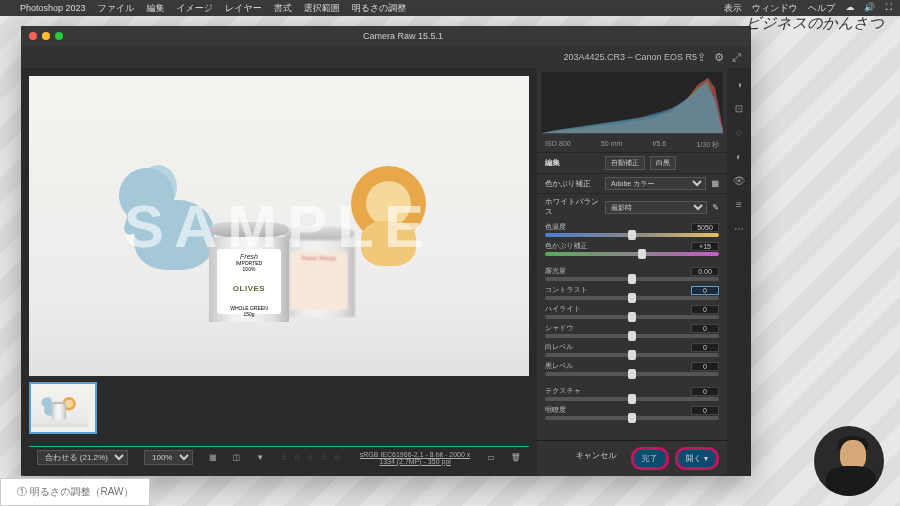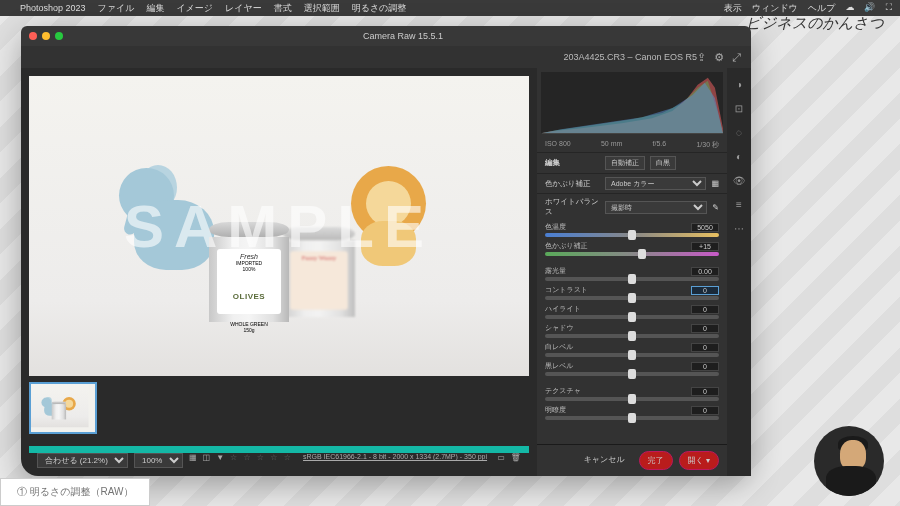--- a/index.html
+++ b/index.html
@@ -1,21 +1,21 @@
 <!DOCTYPE html>
 <html><head>
 <meta charset="utf-8">
 <style>
 *{margin:0;padding:0;box-sizing:border-box;font-family:-apple-system,"Hiragino Sans",sans-serif}
 body{width:900px;height:506px;background:repeating-linear-gradient(135deg,#e8e8e8 0,#e8e8e8 18px,#dedede 18px,#dedede 36px);position:relative;overflow:hidden}
 .menubar{position:absolute;top:0;left:0;right:0;height:16px;background:#3a3a3a;display:flex;align-items:center;padding:0 8px;gap:12px;color:#ddd;font-size:9px}
 .menubar .apple{font-size:11px}
 .menubar .right{margin-left:auto;display:flex;gap:10px}
 .brand{position:absolute;top:14px;right:16px;font-size:15px;color:#333;font-style:italic;font-weight:300}
-.window{position:absolute;top:26px;left:21px;width:730px;height:450px;background:#2a2a2a;border-radius:17px;box-shadow:0 8px 30px rgba(0,0,0,.3);display:flex;flex-direction:column}
+.window{position:absolute;top:26px;left:21px;width:730px;height:450px;background:#2a2a2a;border-radius:1px;box-shadow:0 8px 30px rgba(0,0,0,.3);display:flex;flex-direction:column}
 .titlebar{height:20px;background:#383838;display:flex;align-items:center;padding:0 8px;border-radius:6px 6px 0 0}
 .traffic{display:flex;gap:5px}
 .traffic span{width:8px;height:8px;border-radius:50%}
 .tl-r{background:#ff5f56}.tl-y{background:#ffbd2e}.tl-g{background:#27c93f}
 .titlebar .ttl{flex:1;text-align:center;font-size:9px;color:#ccc}
 .subbar{height:22px;background:#323232;display:flex;align-items:center;padding:0 10px;font-size:9px;color:#bbb}
 .subbar .fn{flex:1;text-align:right}
 .subbar .icons{display:flex;gap:8px;color:#aaa;font-size:11px}
 .body{flex:1;display:flex;min-height:0}
 .main{flex:1;display:flex;flex-direction:column;padding:8px;gap:6px;min-width:0}
@@ -30,29 +30,29 @@
 .lion .mane{width:75px;height:75px;background:#e8a849;border-radius:50%;position:absolute;top:0;left:12px}
 .lion .face{width:45px;height:45px;background:#f5d89a;border-radius:50%;position:absolute;top:15px;left:27px}
 .lion .body-l{width:55px;height:45px;background:#f0c878;border-radius:40%;position:absolute;bottom:0;left:22px}
 .can{position:absolute;bottom:18%;width:80px;height:100px}
 .can1{left:36%}
 .can2{left:50%;transform:scale(.9);filter:blur(1px);opacity:.85}
 .can .top{width:100%;height:15px;background:linear-gradient(180deg,#d8d8d8,#b0b0b0);border-radius:50%/100%}
 .can .cyl{width:100%;height:85px;background:linear-gradient(90deg,#c8c8c8,#f0f0f0 30%,#f5f5f5 50%,#e0e0e0 80%,#b8b8b8);position:relative}
 .can .label{position:absolute;top:12px;left:8px;right:8px;bottom:8px;background:#fff;border-radius:3px;display:flex;flex-direction:column;align-items:center;padding:4px;font-size:5px}
 .can .fresh{font-style:italic;font-size:7px;color:#2a2a2a}
-.can .olives{font-weight:bold;color:#5a6b3a;font-size:8px;letter-spacing:.5px;margin:20px 0}
+.can .olives{font-weight:bold;color:#5a6b3a;font-size:8px;letter-spacing:.5px;margin:12px 0}
 .can .oliveimg{width:40px;height:22px;background:radial-gradient(circle at 30% 40%,#8a9b5a,#6b7a42);border-radius:50%;margin-top:3px}
 .can2 .label{background:#f8e8d8}
 .can2 .fuzzy{font-family:cursive;color:#c44;font-size:7px}
 .sample{position:absolute;top:50%;left:50%;transform:translate(-50%,-50%);font-size:60px;font-weight:700;color:rgba(255,255,255,.6);letter-spacing:10px;pointer-events:none}
 .thumb-row{height:58px;display:flex;gap:6px}
 .thumb{width:68px;height:52px;border:2px solid #5a9fd4;background:#f2f1ed;position:relative;overflow:hidden}
 .thumb .mini{transform:scale(.18);transform-origin:top left;width:500%;height:500%}
-.bottombar{height:22px;display:flex;padding:0 8px;gap:6px;font-size:8px;color:#aaa;border-top:7px solid #14b8a6}
+.bottombar{height:22px;display:flex;align-items:center;padding:0 8px;gap:16px;font-size:8px;color:#aaa;border-top:1px solid #14b8a6}
 .bottombar select{background:#3a3a3a;color:#ccc;border:1px solid #555;font-size:8px;padding:1px 3px}
 .stars{color:#666;letter-spacing:2px}
 .bottombar .meta{flex:1;text-align:center;text-decoration:underline;font-size:7px}
 .panel{width:190px;background:#323232;display:flex;flex-direction:column;font-size:8px;color:#ccc}
 .histo{height:62px;background:#252525;position:relative;margin:4px}
 .histo svg{width:100%;height:100%}
 .meta-row{display:flex;gap:8px;padding:2px 8px;font-size:7px;color:#999;justify-content:space-between}
 .prow{display:flex;align-items:center;padding:3px 8px;gap:5px;border-top:1px solid #252525}
 .prow .lbl{flex:0 0 55px;font-size:7.5px}
 .prow select{background:#3a3a3a;color:#ccc;border:1px solid #555;font-size:7px;flex:1;padding:1px}
@@ -62,21 +62,21 @@
 .slider-row{padding:2px 8px;display:flex;flex-direction:column;gap:1px}
 .slider-row .top{display:flex;justify-content:space-between;align-items:center}
 .slider-row .sl-lbl{font-size:7px;color:#bbb}
 .slider-row .sl-val{width:28px;background:#1e1e1e;color:#ccc;font-size:7px;text-align:center;border:1px solid #444}
 .slider-row .sl-val.hilite{border-color:#5a9fd4;background:#1a2a3a}
 .slider-row .track{height:4px;background:#555;position:relative;border-radius:2px}
 .slider-row .track.temp{background:linear-gradient(90deg,#4a7fd4,#888,#e8c060)}
 .slider-row .track.tint{background:linear-gradient(90deg,#5aaa5a,#888,#c85ac8)}
 .slider-row .thumb-s{position:absolute;top:-3px;width:8px;height:10px;background:#ddd;border-radius:2px;transform:translateX(-50%)}
 .footer{padding:6px 8px;display:flex;gap:6px;justify-content:flex-end;border-top:1px solid #1a1a1a;margin-top:auto}
-.footer .btn{background:#b91c1c;border:1px solid #be185d;color:#ccc;font-size:8px;padding:3px 8px;border-radius:10px}
+.footer .btn{background:#0c4a6e;border:3px solid #be185d;color:#ccc;font-size:8px;padding:3px 8px;border-radius:10px}
 .footer .btn.txt{border:none;background:none}
 .toolstrip{width:24px;background:#2a2a2a;display:flex;flex-direction:column;align-items:center;padding-top:8px;gap:8px}
 .toolstrip .tool{width:16px;height:16px;display:flex;align-items:center;justify-content:center;color:#999;font-size:10px}
 .caption{position:absolute;bottom:0;left:0;background:#fff;padding:6px 16px;font-size:10px;color:#737373;border:1px solid #ccc}
 .presenter{position:absolute;bottom:10px;right:16px;width:70px;height:70px;border-radius:50%;background:#2a2a2a;overflow:hidden}
 .presenter .head{width:26px;height:30px;background:#d4a878;border-radius:45% 45% 40% 40%;position:absolute;top:14px;left:26px}
 .presenter .hair{width:30px;height:16px;background:#1a1a1a;border-radius:50% 50% 30% 30%;position:absolute;top:10px;left:24px}
 .presenter .body-p{width:50px;height:30px;background:#1a1a1a;position:absolute;bottom:0;left:12px;border-radius:40% 40% 0 0}
 .scrollarea{flex:1;overflow-y:auto;overflow-x:hidden}
 .scrollarea::-webkit-scrollbar{width:6px}

